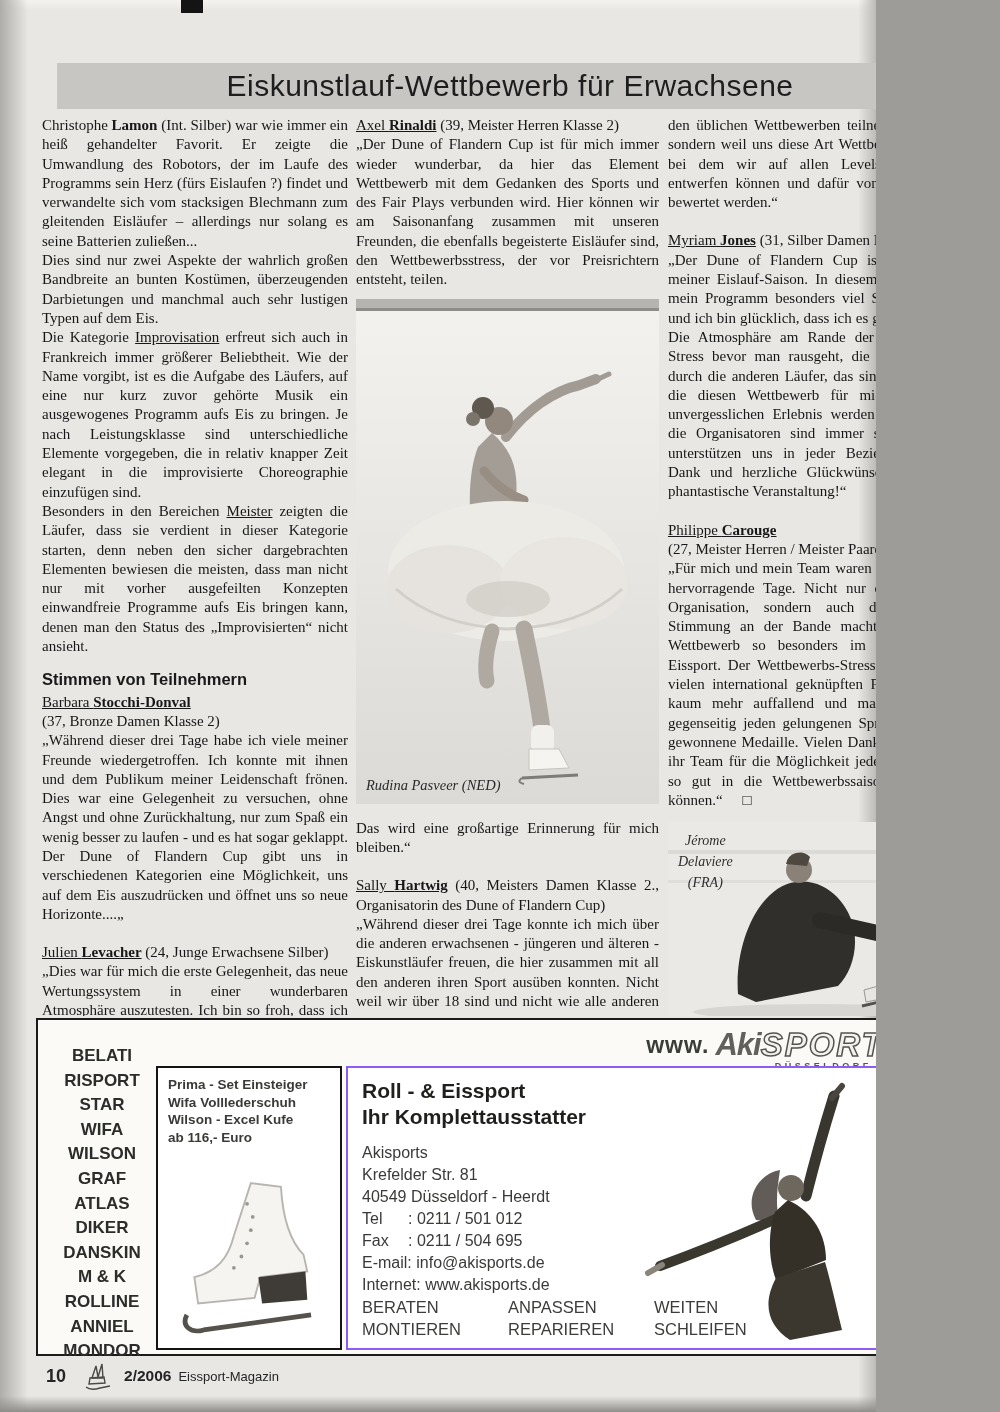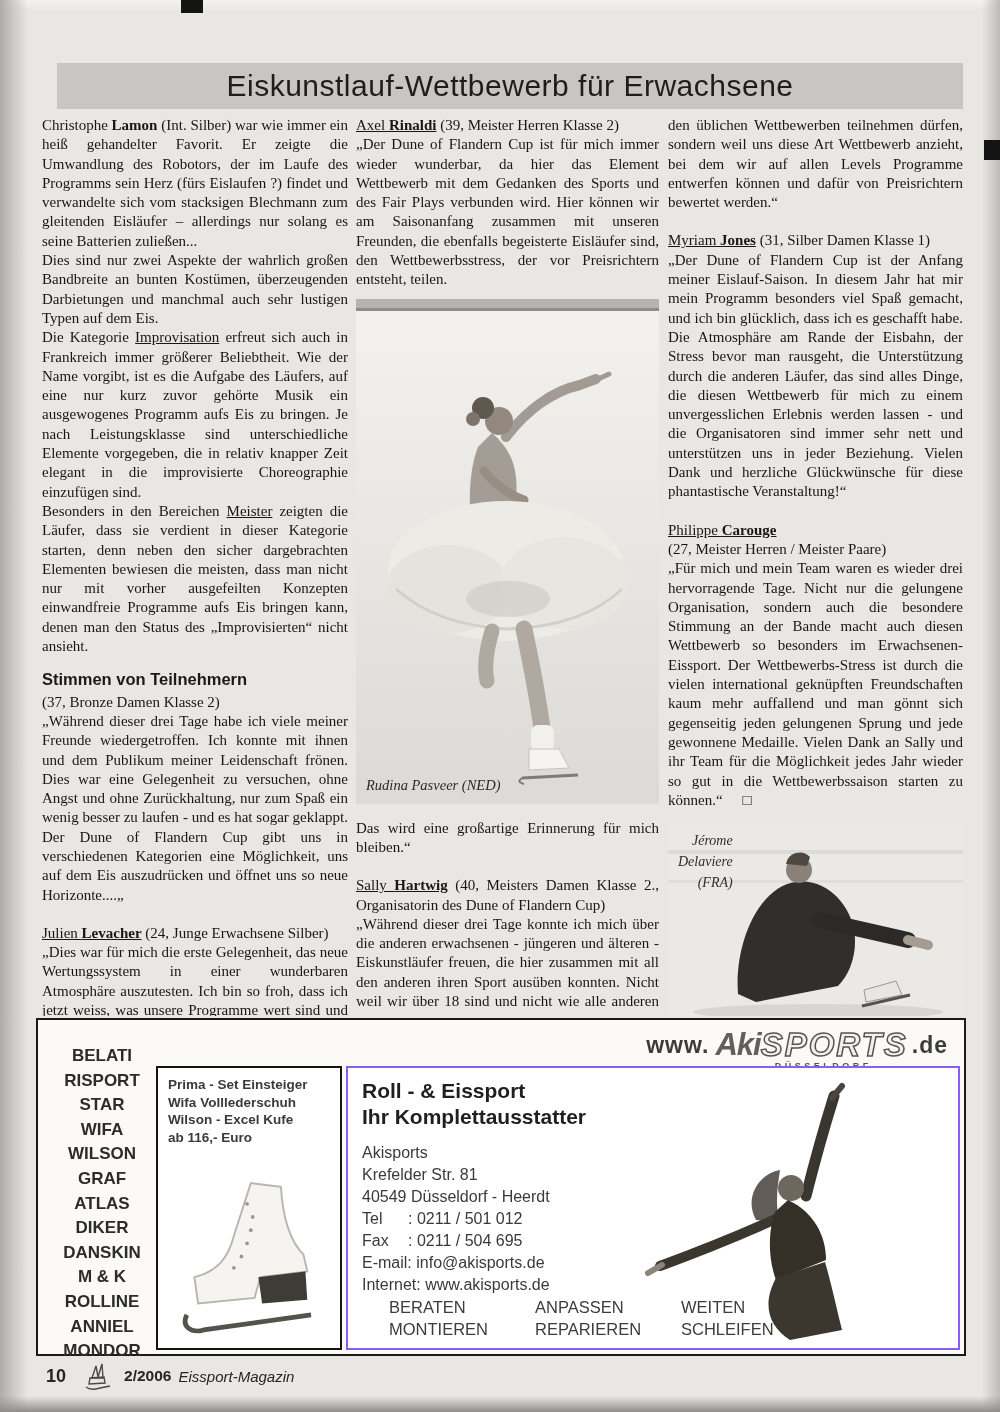--- a/index.html
+++ b/index.html
@@ -1,17 +1,17 @@
 <!DOCTYPE html>
 <html><head>
 <meta charset="utf-8">
 <style>
   html,body{margin:0;padding:0;}
   body{width:1000px;height:1412px;background:#9d9c98;font-family:"Liberation Serif",serif;}
-  .page{position:relative;width:1000px;height:1412px;background:#e8e7e3;overflow:hidden;}
+  .page{position:relative;width:876px;height:1412px;background:#e8e7e3;overflow:hidden;}
   .edge-left{position:absolute;left:0;top:0;width:28px;height:100%;
     background:linear-gradient(90deg,#aeada9,rgba(232,231,227,0));}
   .edge-right{position:absolute;right:0;top:0;width:18px;height:100%;
     background:linear-gradient(270deg,#bcbbb7,rgba(232,231,227,0));}
   .edge-bottom{position:absolute;left:0;bottom:0;width:100%;height:16px;
     background:linear-gradient(0deg,#8f8e8a,rgba(232,231,227,0));}
   .edge-top{position:absolute;left:0;top:0;width:100%;height:10px;
     background:linear-gradient(180deg,#f4f3ef,rgba(232,231,227,0));}
   .scan-mark-a{position:absolute;left:181px;top:0;width:22px;height:13px;background:#141414;}
   .scan-mark-b{position:absolute;left:984px;top:140px;width:16px;height:20px;background:#141414;}
@@ -30,21 +30,21 @@
   .smallgap{margin-top:15px !important;}
   .voices{margin:14px 0 3px 0;font-family:"Liberation Sans",sans-serif;
     font-size:16.5px;font-weight:bold;color:#1a1a1a;text-align:left;}
 
   .photo{position:relative;background:#eceae6;}
   .photo-main{width:303px;height:505px;margin-top:9px;}
   .photo-caption{position:absolute;left:10px;bottom:8px;font-style:italic;font-size:14.5px;
     color:#2a2a2a;text-align:left;}
   .photo-side{width:295px;height:200px;margin-top:12px;}
   .side-caption{position:absolute;left:10px;top:8px;font-style:italic;font-size:14px;
-    color:#2e2e2e;line-height:21px;text-align:right;}
+    color:#2e2e2e;line-height:21px;text-align:center;}
   .side-caption span{display:block;}
   .endmark{margin-left:20px;}
 
   
   .ad{position:absolute;left:36px;top:1018px;width:926px;height:334px;
     background:#fbfaf7;border:2px solid #1a1a1a;font-family:"Liberation Sans",sans-serif;}
   .ad-logo{position:absolute;right:16px;top:2px;height:46px;display:flex;align-items:center;color:#3c3c38;}
   .ad-logo .www{font-size:23px;font-weight:bold;letter-spacing:1px;}
   .ad-logo .aki{font-size:31px;font-weight:bold;font-style:italic;color:#62605c;
     letter-spacing:-1px;margin-left:6px;}
@@ -62,32 +62,32 @@
   .offer-box .offer-text span{display:block;font-weight:bold;font-size:13.5px;
     line-height:17.5px;color:#3a3a38;}
   .offer-box svg{position:absolute;left:10px;bottom:4px;}
   .main-box{position:absolute;left:308px;top:46px;width:610px;height:280px;
     border:2px solid #8b5cf6;background:#fff;}
   .main-box .headline{margin:10px 0 0 14px;font-weight:bold;font-size:21px;
     line-height:26px;color:#1f1f1d;}
   .main-box .addr{margin:12px 0 0 14px;font-size:16px;line-height:22px;color:#3a3a38;}
   .main-box .addr .row{display:block;}
   .main-box .addr .lbl{display:inline-block;width:46px;}
-  .services{position:absolute;left:14px;bottom:8px;display:flex;z-index:3;margin-left:27px;}
+  .services{position:absolute;left:14px;bottom:8px;display:flex;z-index:3;}
   .services .svc{width:146px;font-size:16.5px;line-height:22px;color:#3c3c3a;}
   .services .svc span{display:block;}
   .ad-skater{position:absolute;right:0;top:0;z-index:1;}
 
   
   .footer{position:absolute;left:46px;top:1362px;display:flex;align-items:center;
     font-family:"Liberation Sans",sans-serif;color:#252525;}
   .footer .pn{font-size:18px;font-weight:bold;}
   .footer svg{margin:0 10px 0 16px;}
   .footer .issue{font-size:15.5px;font-weight:bold;margin-right:7px;}
-  .footer .mag{font-size:15px;font-style:italic;}
+  .footer .mag{font-size:13px;}
 </style>
 </head>
 <body>
 
 <div class="page">
   <div class="edge-top"></div>
   <div class="edge-left"></div>
   <div class="edge-right"></div>
   <div class="edge-bottom"></div>
   <div class="scan-mark-a"></div>
@@ -98,20 +98,21 @@
   </div>
 
   <div class="col" style="left:42px;width:306px;">
     <p><span>Christophe </span><b>Lamon</b><span> (Int. Silber) war wie immer ein heiß gehandelter Favorit. Er zeigte die Umwandlung des Robotors, der im Laufe des Programms sein Herz (fürs Eislaufen ?) findet und verwandelte sich vom stacksigen Blechmann zum gleitenden Eisläufer – allerdings nur solang es seine Batterien zuließen...</span></p>
     <p>Dies sind nur zwei Aspekte der wahrlich großen Bandbreite an bunten Kostümen, überzeugenden Darbietungen und manchmal auch sehr lustigen Typen auf dem Eis.</p>
     <p><span>Die Kategorie </span><span class="u">Improvisation</span><span> erfreut sich auch in Frankreich immer größerer Beliebtheit. Wie der Name vorgibt, ist es die Aufgabe des Läufers, auf eine nur kurz zuvor gehörte Musik ein ausgewogenes Programm aufs Eis zu bringen. Je nach Leistungsklasse sind unterschiedliche Elemente vorgegeben, die in relativ knapper Zeit elegant in die improvisierte Choreographie einzufügen sind.</span></p>
     <p><span>Besonders in den Bereichen </span><span class="u">Meister</span><span> zeigten die Läufer, dass sie verdient in dieser Kategorie starten, denn neben den sicher dargebrachten Elementen bewiesen die meisten, dass man nicht nur mit vorher ausgefeilten Konzepten einwandfreie Programme aufs Eis bringen kann, denen man den Status des „Improvisierten“ nicht ansieht.</span></p>
 
     <h2 class="voices">Stimmen von Teilnehmern</h2>
 
+    <p><span class="nm"><span>Barbara </span><b>Stocchi-Donval</b></span></p>
     <p>(37, Bronze Damen Klasse 2)</p>
     <p>„Während dieser drei Tage habe ich viele meiner Freunde wiedergetroffen. Ich konnte mit ihnen und dem Publikum meiner Leidenschaft frönen. Dies war eine Gelegenheit zu versuchen, ohne Angst und ohne Zurückhaltung, nur zum Spaß ein wenig besser zu laufen - und es hat sogar geklappt. Der Dune of Flandern Cup gibt uns in verschiedenen Kategorien eine Möglichkeit, uns auf dem Eis auszudrücken und öffnet uns so neue Horizonte....„</p>
 
     <p class="blockgap"><span class="nm"><span>Julien </span><b>Levacher</b></span><span> (24, Junge Erwachsene Silber)</span></p>
     <p>„Dies war für mich die erste Gelegenheit, das neue Wertungssystem in einer wunderbaren Atmosphäre auszutesten. Ich bin so froh, dass ich jetzt weiss, was unsere Programme wert sind und woran wir arbeiten müssen... jetzt freue ich mich noch mehr auf die restliche Saison.“</p>
   </div>
 
   <div class="col" style="left:356px;width:303px;">
     <p><span class="nm"><span>Axel </span><b>Rinaldi</b></span><span> (39, Meister Herren Klasse 2)</span></p>
     <p>„Der Dune of Flandern Cup ist für mich immer wieder wunderbar, da hier das Element Wettbewerb mit dem Gedanken des Sports und des Fair Plays verbunden wird. Hier können wir am Saisonanfang zusammen mit unseren Freunden, die ebenfalls begeisterte Eisläufer sind, den Wettbewerbsstress, der vor Preisrichtern entsteht, teilen.</p>

